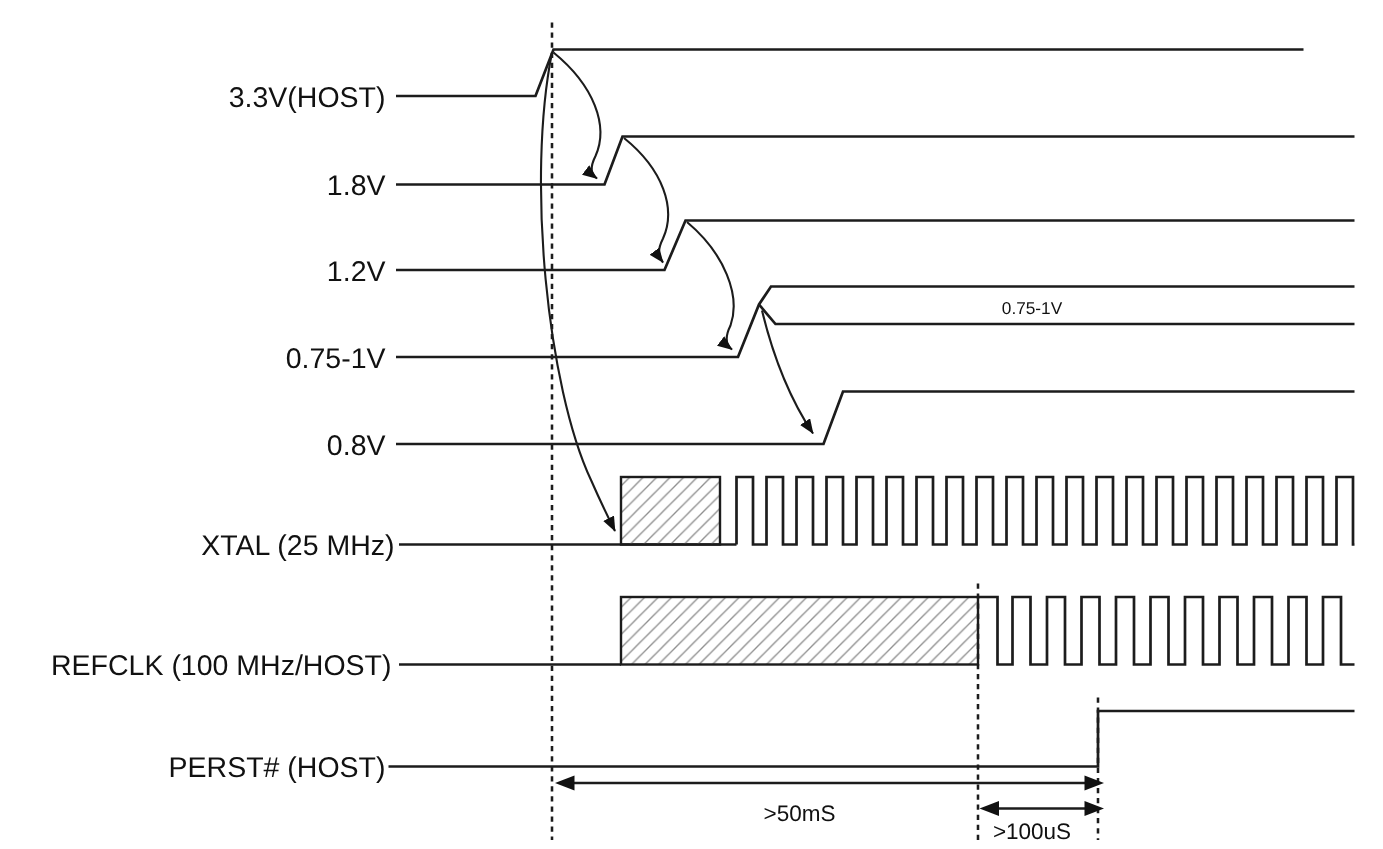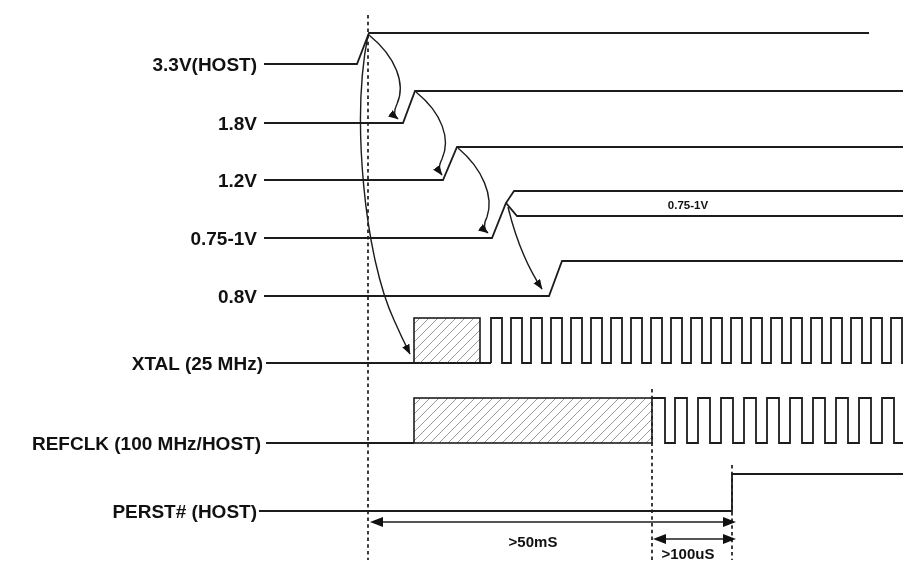--- a/index.html
+++ b/index.html
@@ -1,16 +1,16 @@
 <!DOCTYPE html>
 <html><head>
 <meta charset="utf-8">
 <style>
   html,body{margin:0;padding:0;background:#ffffff;}
-  .stage{position:relative;width:922px;height:566px;background:#ffffff;overflow:hidden;font-weight:bold;}
+  .stage{position:relative;width:922px;height:566px;background:#ffffff;overflow:hidden;}
   svg{display:block;}
   text{font-family:"Liberation Sans", sans-serif;fill:#111111;}
   .rowlbl{font-size:19px;}
   .bandlbl{font-size:11.5px;}
   .timelbl{font-size:15px;}
   .sig{fill:none;stroke:#1c1c1c;stroke-width:1.8;stroke-linejoin:miter;}
   .thinarrow{fill:none;stroke:#1c1c1c;stroke-width:1.4;}
   .dashedline{fill:none;stroke:#1c1c1c;stroke-width:1.7;stroke-dasharray:3.5 3.2;}
   .hatchbox{fill:url(#hatch);stroke:#1c1c1c;stroke-width:1.6;}
   .measline{fill:none;stroke:#1c1c1c;stroke-width:1.6;}

